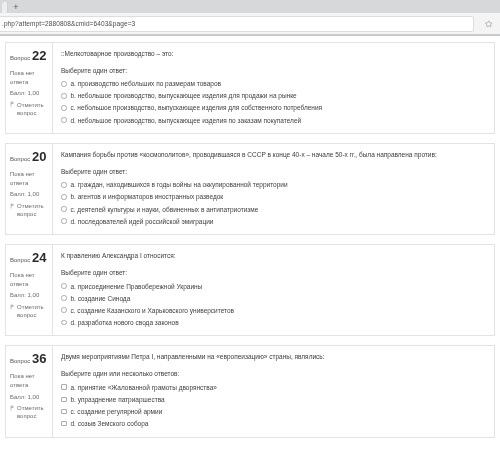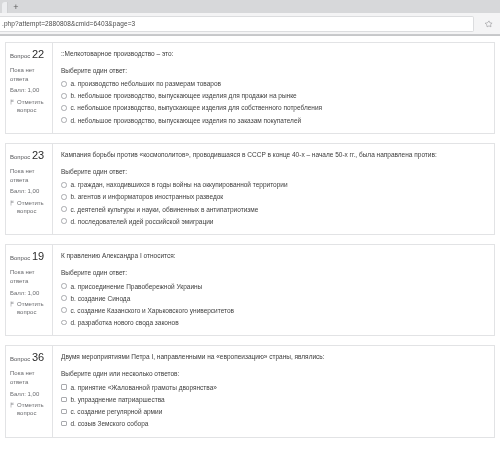--- a/index.html
+++ b/index.html
@@ -117,22 +117,22 @@
   }
   .q-info-number {
     margin-bottom: 3px;
     white-space: nowrap;
   }
   .q-info-number .lbl {
     font-size: 6px;
     color: #55565a;
   }
   .q-info-number .num {
-    font-size: 11px;
-    font-weight: normal;
+    font-size: 13px;
+    font-weight: bold;
     color: #2b2b2b;
   }
   .q-info-state {
     margin-bottom: 3px;
     color: #6a6b6f;
   }
   .q-info-grade {
     margin-bottom: 3px;
     color: #6a6b6f;
     white-space: nowrap;
@@ -258,21 +258,21 @@
             </label>
             <label class="answer-row">
               <span class="opt-radio"></span>
               <span class="opt-label">d. небольшое производство, выпускающее изделия по заказам покупателей</span>
             </label>
           </div>
         </div>
       </div>
       <div class="question-card">
         <div class="q-info">
-          <div class="q-info-number"><span class="lbl">Вопрос</span> <span class="num">23</span></div>
+          <div class="q-info-number"><span class="lbl">Вопрос</span> <span class="num">20</span></div>
           <div class="q-info-state">Пока нет ответа</div>
           <div class="q-info-grade">Балл: 1,00</div>
           <div class="q-info-flag">
             <span class="flag-icon"><svg width="5" height="6" viewBox="0 0 10 12" fill="none" stroke="currentColor" stroke-width="1.1">
                 <path d="M2 11V1"></path>
                 <path d="M2 1.6h6l-1.6 2.3L8 6.2H2z" fill="currentColor" stroke="none" opacity="0.55"></path>
               </svg></span>
             <span class="flag-text">Отметить вопрос</span>
           </div>
         </div>
@@ -294,21 +294,21 @@
             </label>
             <label class="answer-row">
               <span class="opt-radio"></span>
               <span class="opt-label">d. последователей идей российской эмиграции</span>
             </label>
           </div>
         </div>
       </div>
       <div class="question-card">
         <div class="q-info">
-          <div class="q-info-number"><span class="lbl">Вопрос</span> <span class="num">19</span></div>
+          <div class="q-info-number"><span class="lbl">Вопрос</span> <span class="num">24</span></div>
           <div class="q-info-state">Пока нет ответа</div>
           <div class="q-info-grade">Балл: 1,00</div>
           <div class="q-info-flag">
             <span class="flag-icon"><svg width="5" height="6" viewBox="0 0 10 12" fill="none" stroke="currentColor" stroke-width="1.1">
                 <path d="M2 11V1"></path>
                 <path d="M2 1.6h6l-1.6 2.3L8 6.2H2z" fill="currentColor" stroke="none" opacity="0.55"></path>
               </svg></span>
             <span class="flag-text">Отметить вопрос</span>
           </div>
         </div>

